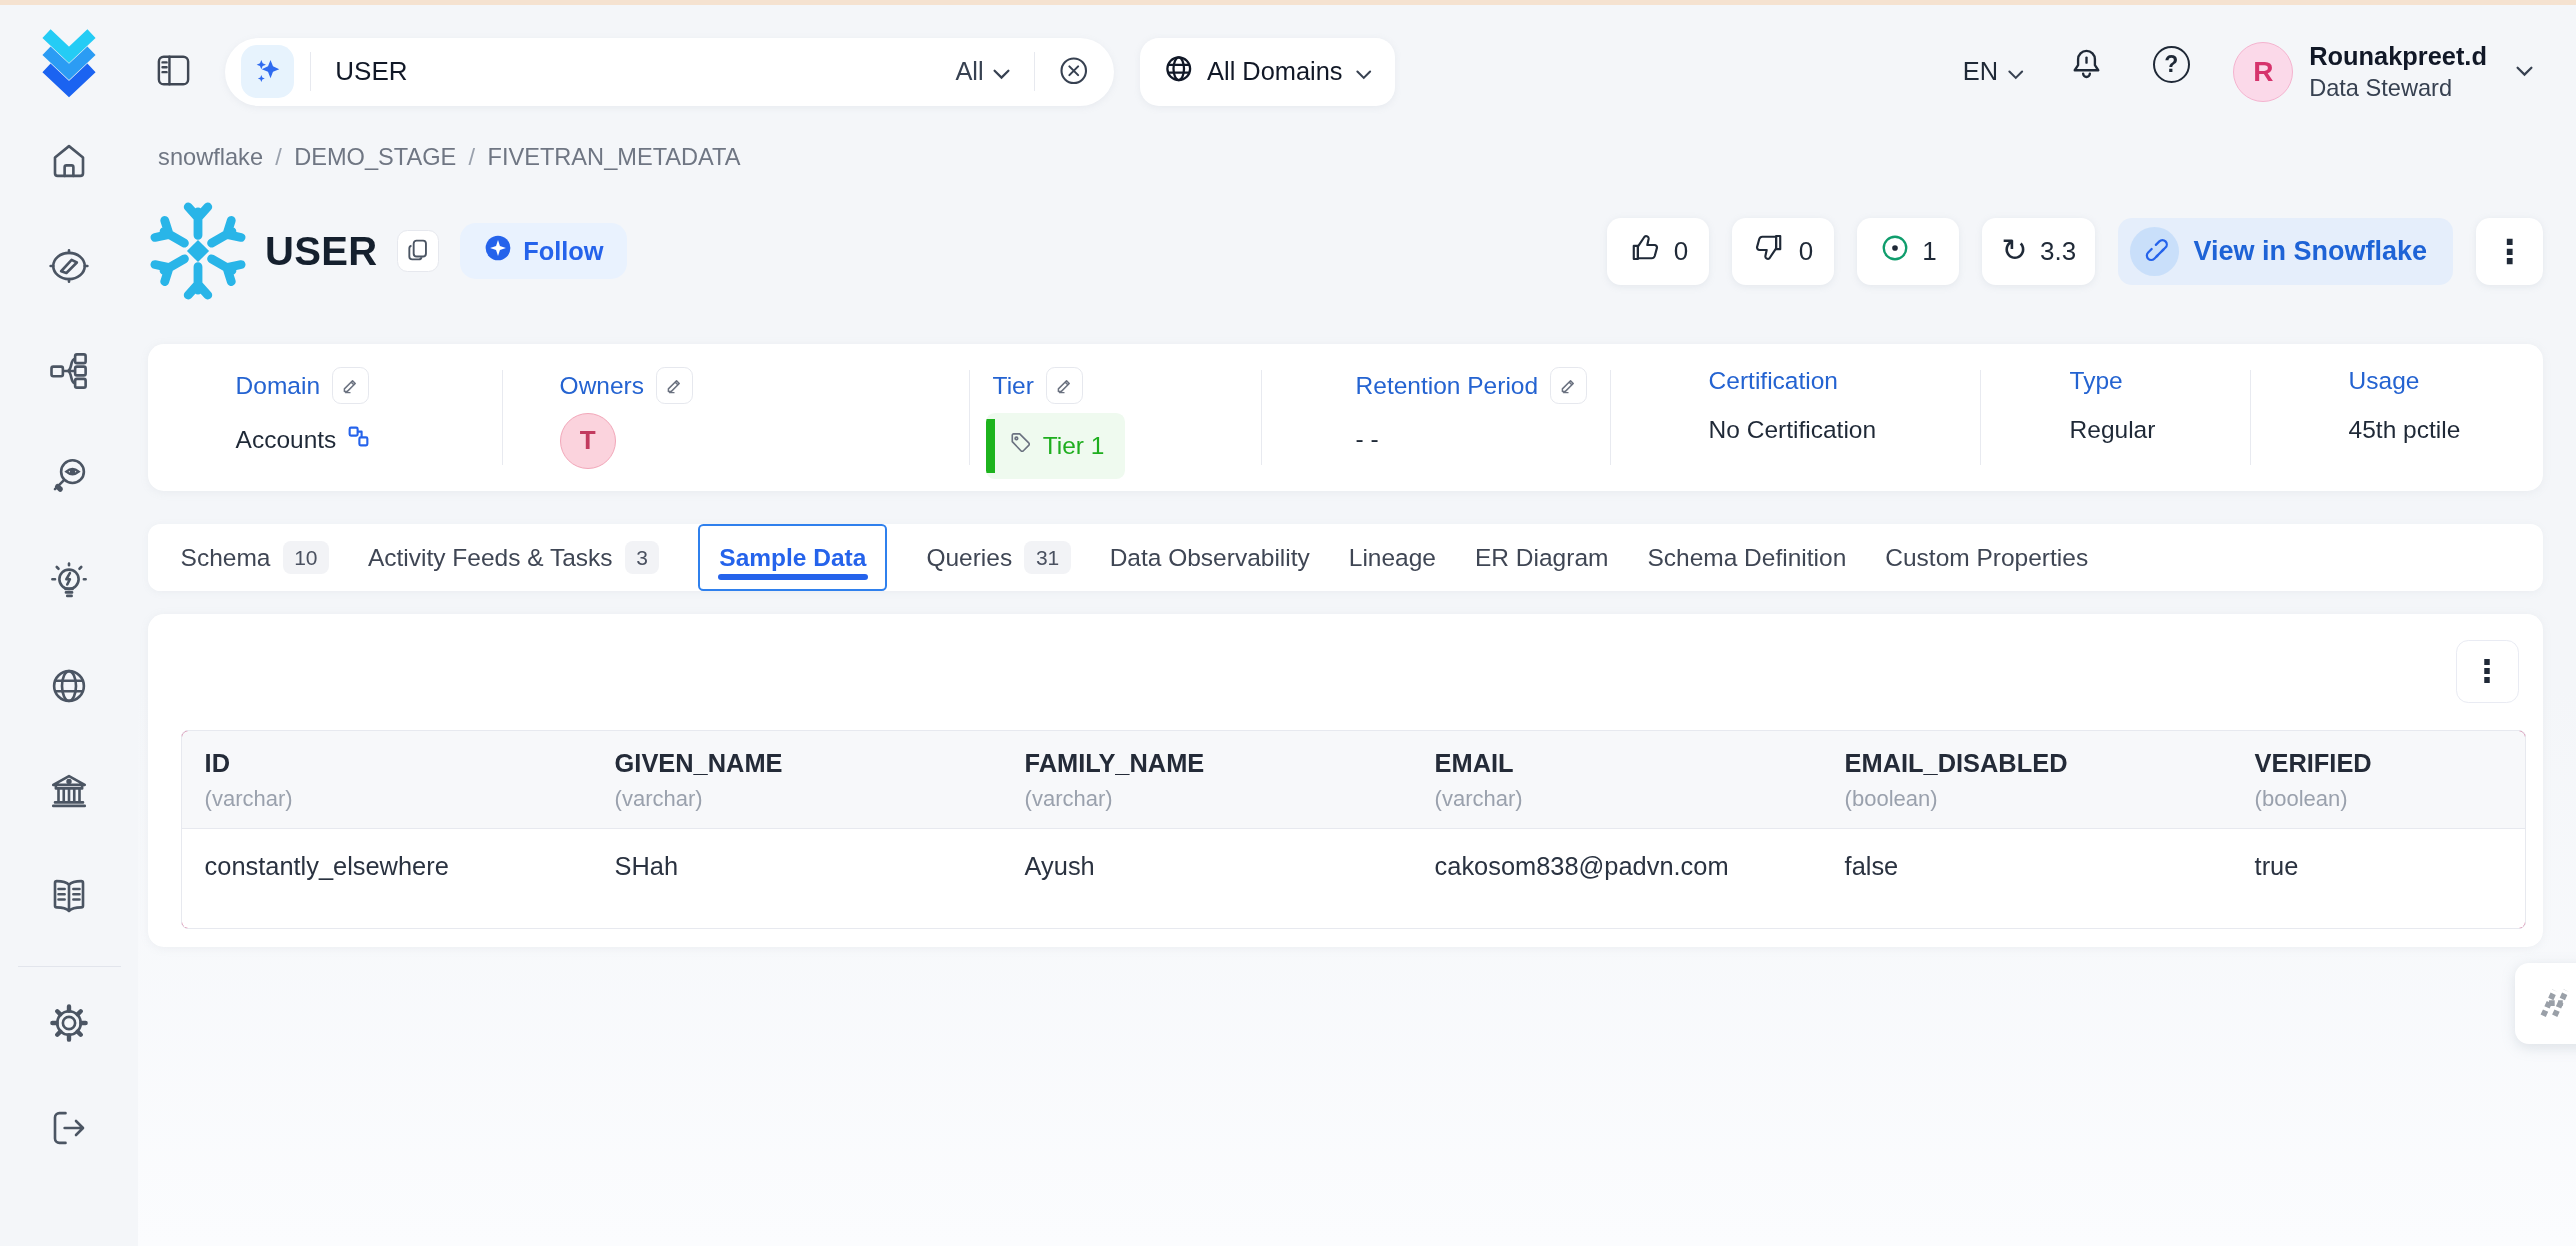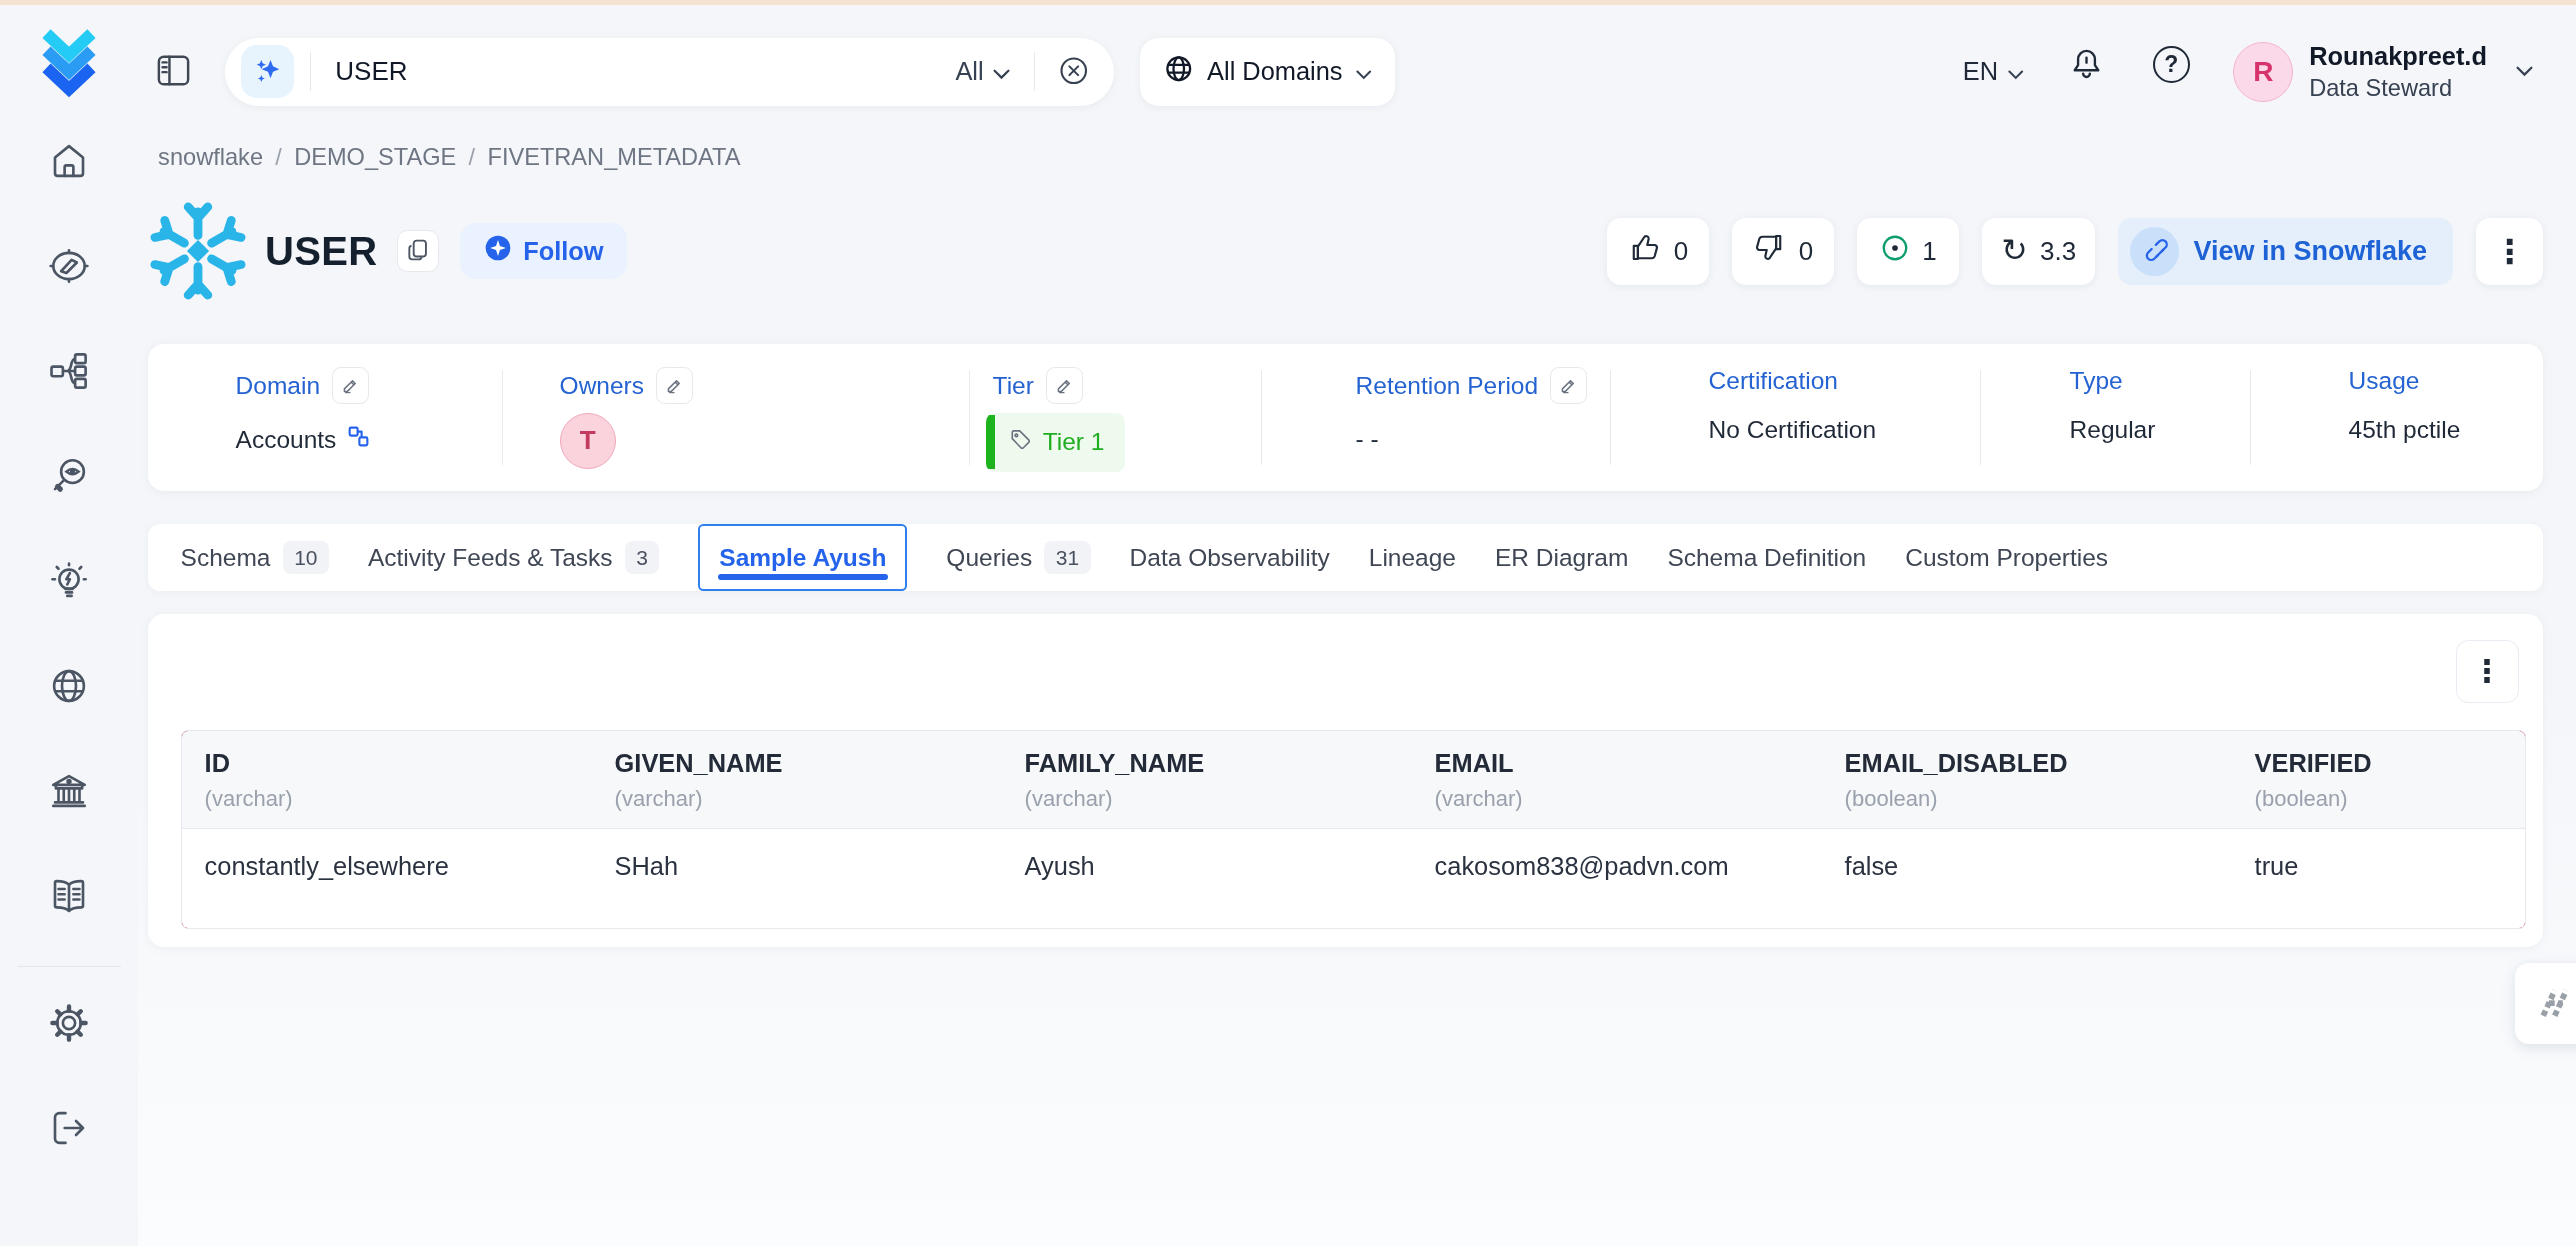--- a/index.html
+++ b/index.html
@@ -58,21 +58,21 @@
   .kebab-btn { width:67px; height:67px; background:#fff; border-radius:14px; box-shadow:0 1.8px 7px rgba(145,158,171,.14); display:flex; align-items:center; justify-content:center; font-size:33px; font-weight:700; color:#1f2937; cursor:pointer; line-height:1; }
 
   
   .meta-card { position:relative; margin-top:31.5px; height:147px; background:#fff; border-radius:15.8px; box-shadow:0 1.8px 8.8px rgba(145,158,171,.10); }
   .meta-div { position:absolute; top:26px; height:95px; width:0.9px; background:#e8eaf0; }
   .mfield { position:absolute; top:23px; }
   .mlabel { display:flex; align-items:center; gap:12.3px; color:#2463d1; font-size:24.5px; font-weight:500; }
   .edit-btn { width:37px; height:37px; background:#fff; border:0.9px solid #e6e8ee; border-radius:8.8px; display:flex; align-items:center; justify-content:center; color:#6b7280; cursor:pointer; }
   .mvalue { margin-top:21px; font-size:24.5px; color:#1f2937; display:flex; align-items:center; gap:10.5px; }
   .owner-avatar { width:56px; height:56px; border-radius:50%; background:#fbd3dd; border:1.8px solid #f2a7b9; color:#c23a5e; font-size:26px; font-weight:700; display:flex; align-items:center; justify-content:center; margin-top:8.8px; cursor:pointer; }
-  .tier-badge { margin-top:8.8px; height:59px; background:#effaef; border-radius:8.8px; overflow:hidden; display:flex; align-items:center; cursor:pointer; }
+  .tier-badge { margin-top:8.8px; height:66px; background:#effaef; border-radius:8.8px; overflow:hidden; display:flex; align-items:center; cursor:pointer; }
   .tier-bar { width:9.6px; height:54px; background:#1db31d; }
   .tier-text { display:flex; align-items:center; gap:10.5px; padding:0 21px 0 14px; color:#1fae1f; font-size:24.5px; }
 
   
   .tabs-bar { margin-top:33px; height:67px; background:#fff; border-radius:12.3px; box-shadow:0 1.8px 7px rgba(145,158,171,.08); display:flex; align-items:center; padding:0 33px; gap:39px; }
   .tab { display:flex; align-items:center; gap:12.3px; font-size:24.5px; color:#3f4654; cursor:pointer; height:67px; position:relative; }
   .tab-badge { background:#f2f3f6; border-radius:7.9px; padding:4.4px 11.4px; font-size:21px; color:#4a5160; }
   .tab.active { color:#2563eb; font-weight:700; border:2.6px solid #2f80ed; border-radius:5.3px; padding:0 19px; }
   .tab.active::after { content:""; position:absolute; left:17.5px; right:17.5px; bottom:8.8px; height:6.1px; border-radius:3.5px; background:#2563eb; }
 
@@ -477,21 +477,21 @@
         <div class="tabs-bar">
           <div class="tab">
             <span>Schema</span>
             <span class="tab-badge">10</span>
           </div>
           <div class="tab">
             <span>Activity Feeds &amp; Tasks</span>
             <span class="tab-badge">3</span>
           </div>
           <div class="tab active">
-            <span>Sample Ayush</span>
+            <span>Sample Data</span>
           </div>
           <div class="tab">
             <span>Queries</span>
             <span class="tab-badge">31</span>
           </div>
           <div class="tab">
               <span>Data Observability</span>
             </div>
           <div class="tab">
               <span>Lineage</span>

